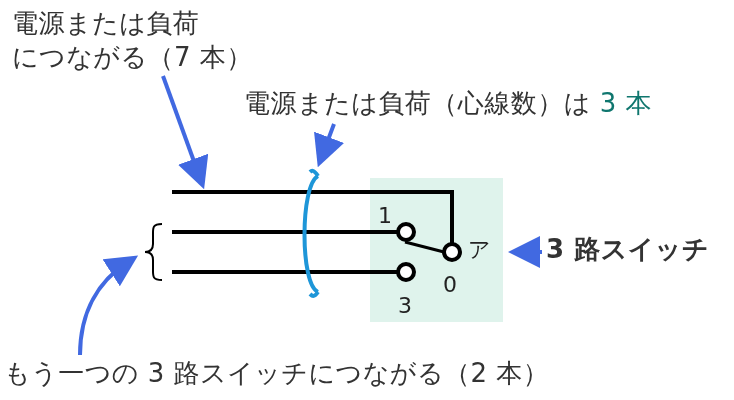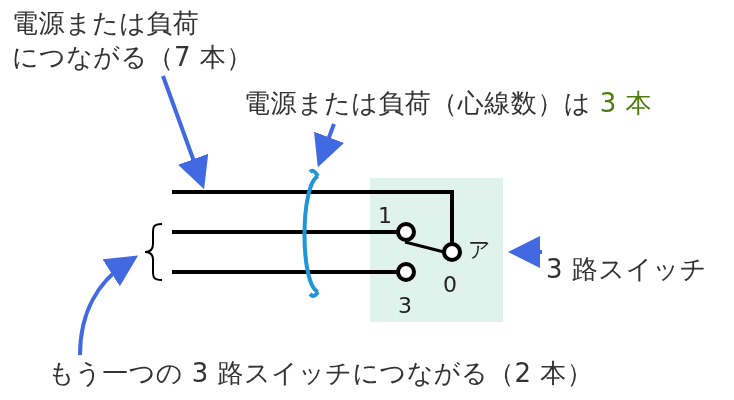--- a/index.html
+++ b/index.html
@@ -1,21 +1,21 @@
 <!DOCTYPE html>
 <html><head>
 <meta charset="utf-8">
 <style>
   html, body { margin:0; padding:0; background:#ffffff; }
   body { width:734px; height:400px; position:relative; overflow:hidden;
          font-family: "DejaVu Sans", "Liberation Sans", sans-serif; color:#333333; }
   .label { position:absolute; white-space:nowrap; font-size:26px; line-height:34px; letter-spacing:0.5px; }
   .small { position:absolute; font-size:22px; line-height:24px; color:#222; }
   svg { position:absolute; left:0; top:0; }
-  .red { color:#4d7c0f; }
+  .red { color:#0f766e; }
 </style>
 </head>
 <body>
 
 <div class="label" style="left:12px; top:6px;">電源または負荷</div>
 <div class="label" style="left:12px; top:40px;">につながる（7 本）</div>
 
 <div class="label" style="left:244px; top:86px;">
   <span>電源または負荷（心線数）は </span><span class="red">3 本</span>
 </div>
@@ -49,15 +49,15 @@
   <line x1="334" y1="124" x2="322" y2="156" stroke="#4169e1" stroke-width="4" marker-end="url(#ah)"></line>
   <line x1="542" y1="252" x2="520" y2="252" stroke="#4169e1" stroke-width="4" marker-end="url(#ah)"></line>
   <path d="M80,355 C80,310 100,280 128,262" fill="none" stroke="#4169e1" stroke-width="4" marker-end="url(#ah)"></path>
 </svg>
 
 <div class="small" style="left:378px; top:204px;">1</div>
 <div class="small" style="left:443px; top:273px;">0</div>
 <div class="small" style="left:398px; top:294px;">3</div>
 <div class="small" style="left:468px; top:238px;">ア</div>
 
-<div class="label" style="left:546px; top:252px;">3 路スイッチ</div>
+<div class="label" style="left:546px; top:232px;font-weight:bold;">3 路スイッチ</div>
 
-<div class="label" style="left:4px; top:356px;margin-left:44px;">もう一つの 3 路スイッチにつながる（2 本）</div>
+<div class="label" style="left:4px; top:356px;">もう一つの 3 路スイッチにつながる（2 本）</div>
 
 </body></html>

